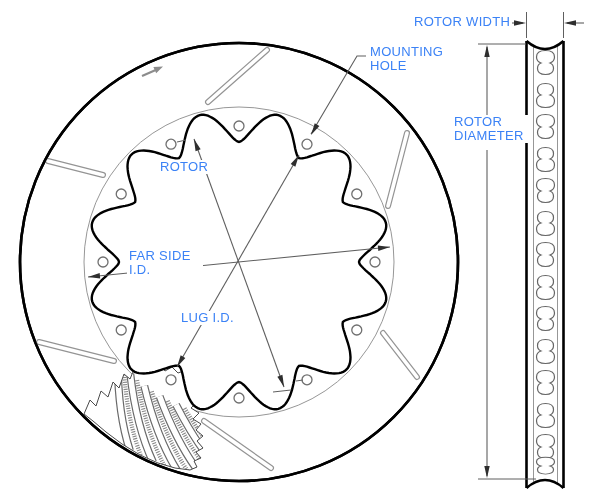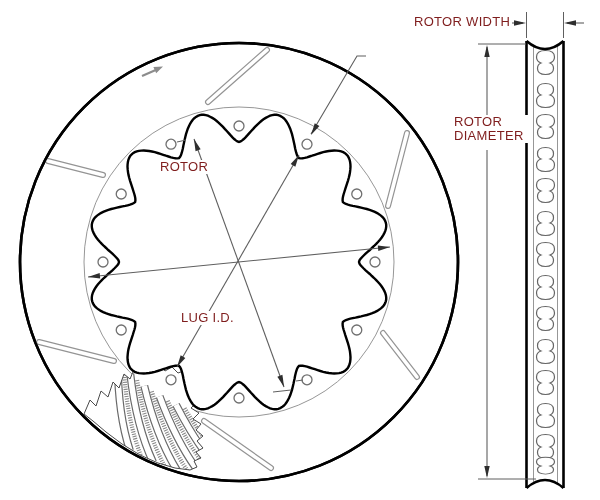--- a/index.html
+++ b/index.html
@@ -1,19 +1,19 @@
 <!DOCTYPE html>
 <html><head>
 <meta charset="utf-8">
 <style>
   html,body{margin:0;padding:0;background:#fff;}
   #stage{position:relative;width:600px;height:500px;background:#fff;overflow:hidden;
          font-family:"Liberation Sans",sans-serif;}
   #cv{position:absolute;left:0;top:0;}
-  .lbl{position:absolute;color:#7f1d1d;font-size:13px;line-height:14px;letter-spacing:.3px;
+  .lbl{position:absolute;color:#3b82f6;font-size:13px;line-height:14px;letter-spacing:.3px;
        background:#fff;padding:0 2px;white-space:nowrap;}
   .lbl span{display:block;}
   .ctr{}
 </style>
 </head>
 <body>
 
 <div id="stage">
   <svg id="cv" width="600" height="500" viewBox="0 0 600 500">
       <circle cx="239" cy="262" r="219" fill="#fff" stroke="#000000" stroke-width="2.6"></circle>
@@ -112,25 +112,33 @@
       <line x1="584" y1="23" x2="567" y2="23" stroke="#5f5f5f" stroke-width="1.1"></line>
       <polygon points="564,23 576,20.3 576,25.7" fill="#2e2e2e"></polygon>
       <line x1="478" y1="44" x2="526" y2="44" stroke="#5f5f5f" stroke-width="1"></line>
       <line x1="478" y1="479" x2="536" y2="479" stroke="#5f5f5f" stroke-width="1"></line>
       <line x1="487" y1="47" x2="487" y2="116" stroke="#5f5f5f" stroke-width="1.1"></line>
       <line x1="487" y1="150" x2="487" y2="476" stroke="#5f5f5f" stroke-width="1.1"></line>
       <polygon points="487,45 489.7,57 484.3,57" fill="#2e2e2e"></polygon>
       <polygon points="487,478 484.3,466 489.7,466" fill="#2e2e2e"></polygon>
     </svg>
 
+  <div class="lbl" style="left:368px;top:45px;">
+    <span>MOUNTING</span>
+    <span>HOLE</span>
+  </div>
 
   <div class="lbl ctr" style="left:158px;top:160px;width:98px;">
     <span>ROTOR</span>
   </div>
 
+  <div class="lbl ctr" style="left:127px;top:249px;width:72px;">
+    <span>FAR SIDE</span>
+    <span>I.D.</span>
+  </div>
 
   <div class="lbl ctr" style="left:179px;top:311px;width:58px;">
     <span>LUG I.D.</span>
   </div>
 
   <div class="lbl" style="left:412px;top:15px;">
     <span>ROTOR WIDTH</span>
   </div>
 
   <div class="lbl ctr" style="left:452px;top:115px;width:72px;">

